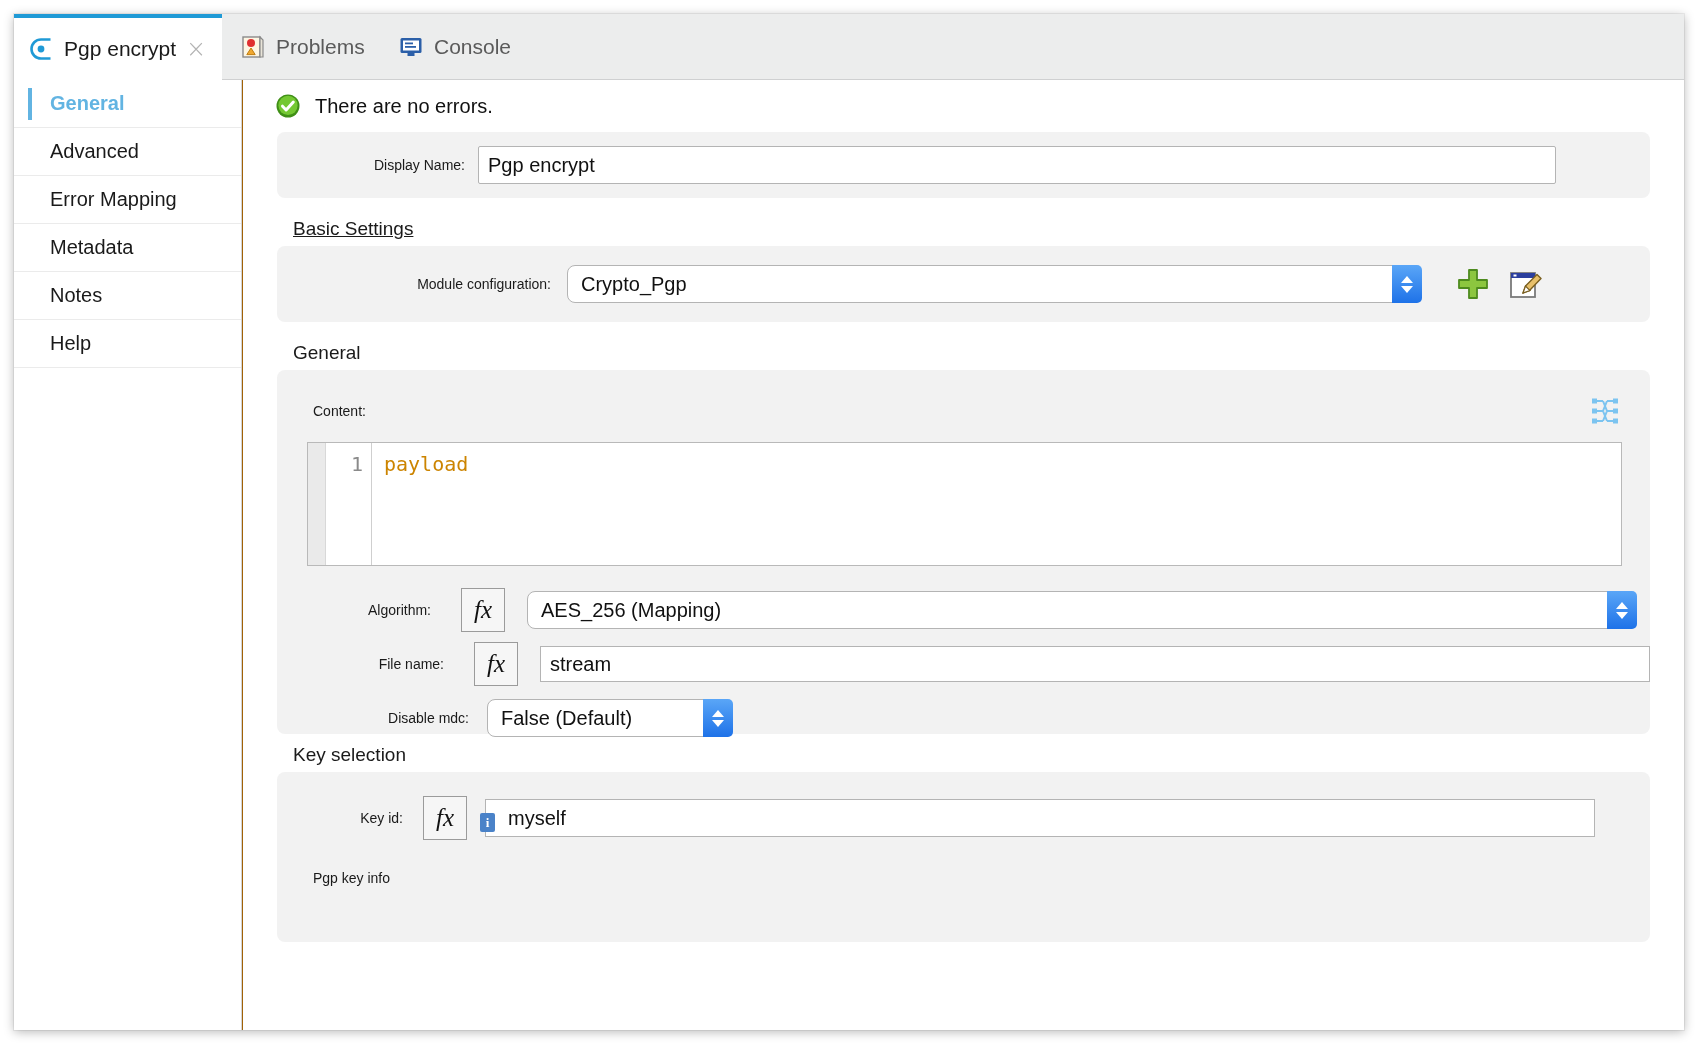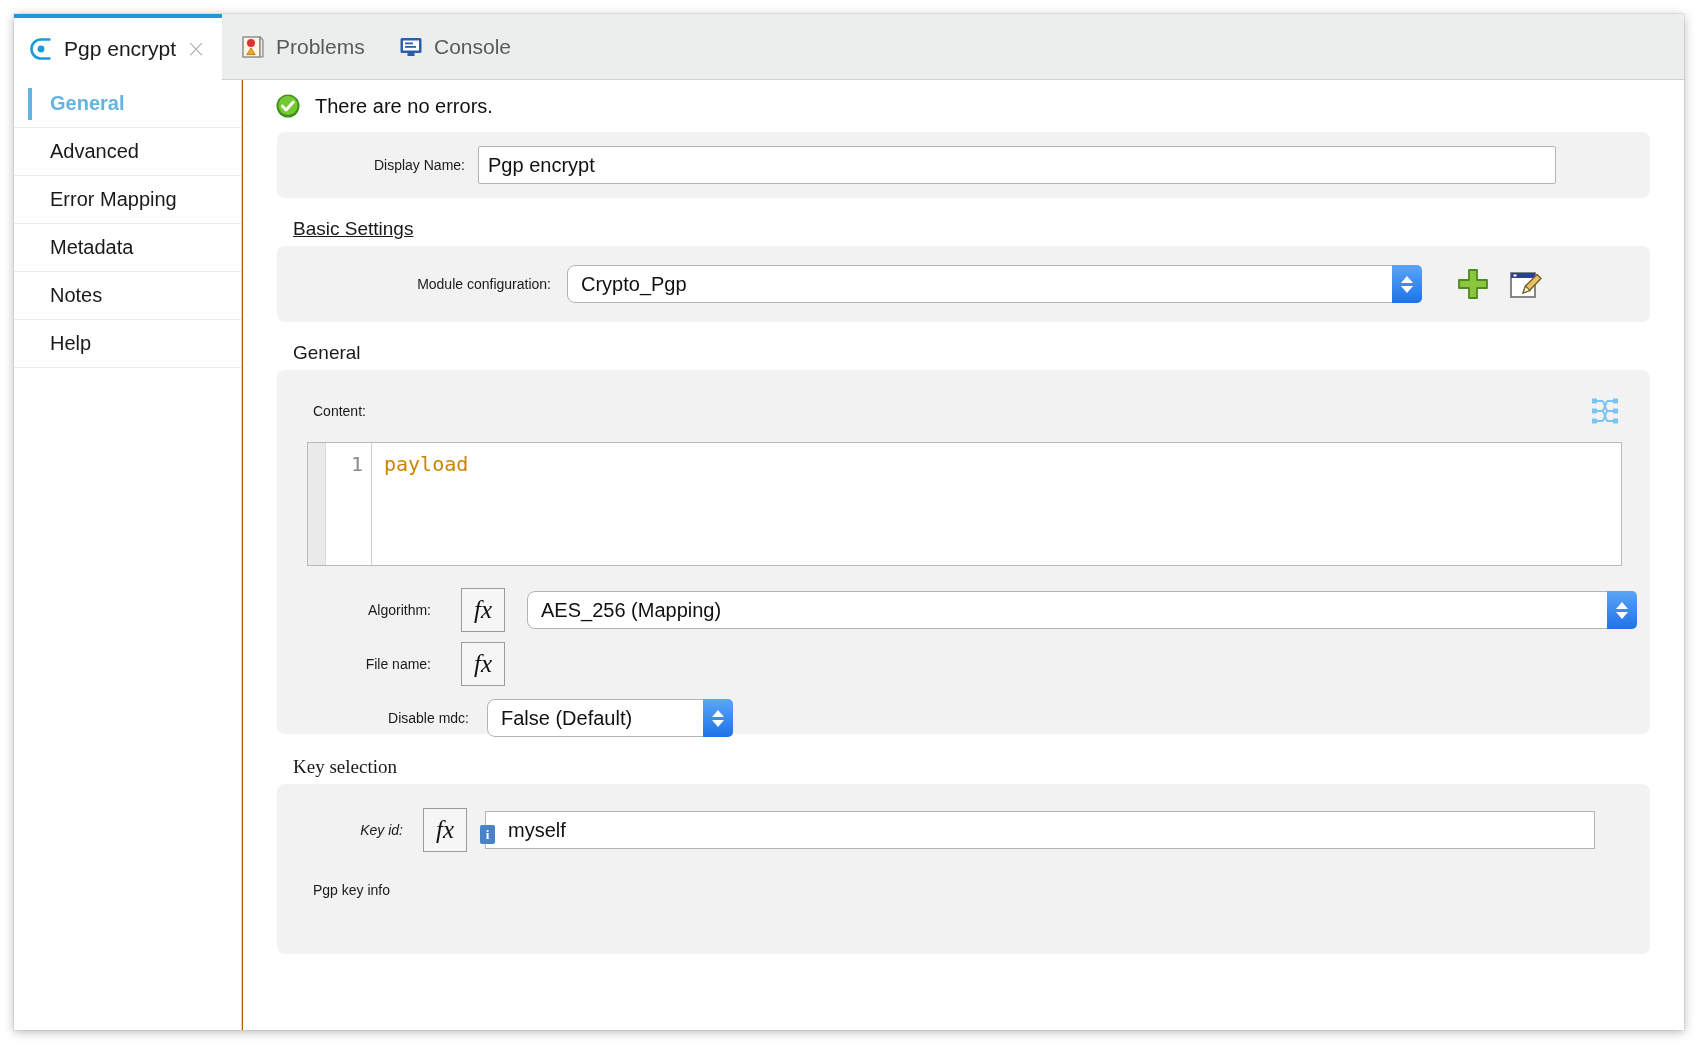--- a/index.html
+++ b/index.html
@@ -329,42 +329,43 @@
         <div class="fx" style="margin-left:30px;">fx</div>
         <div class="combo" style="width:1110px; margin-left:22px;">
           <span>AES_256 (Mapping)</span>
           <span class="stepper">
               <span class="up"></span>
               <span class="dn"></span>
             </span>
         </div>
       </div>
 
-      <div class="row" style="height:44px; padding-left:36px; margin-top:10px;">
+      <div class="row" style="height:44px; padding-left:36px; margin-top:10px;justify-content:flex-end;">
         <div class="lbl" style="width:118px;">File name:</div>
         <div class="fx" style="margin-left:30px;">fx</div>
+        <div class="tinput" style="width:1110px; margin-left:22px; height:36px;">stream</div>
       </div>
 
       <div class="row" style="height:44px; padding-left:36px; margin-top:10px;">
         <div class="lbl" style="width:156px;">Disable mdc:</div>
         <div class="combo" style="width:246px; margin-left:18px;">
           <span>False (Default)</span>
           <span class="stepper">
               <span class="up"></span>
               <span class="dn"></span>
             </span>
         </div>
       </div>
     </div>
 
-    <div class="group-label" style="margin-top:22px;font-family:Liberation Serif, serif;">Key selection</div>
+    <div class="group-label" style="margin-top:10px;">Key selection</div>
     <div class="panel" style="height:170px; padding-top:24px;">
 
       <div class="row" style="height:44px; padding-left:36px;">
-        <div class="lbl" style="width:90px;font-style:italic;">Key id:</div>
+        <div class="lbl" style="width:90px;">Key id:</div>
         <div class="fx" style="margin-left:20px;">fx</div>
         <div style="position:relative; margin-left:18px;">
           <div class="tinput" style="width:1110px; height:38px; padding-left:22px;">myself</div>
           <span class="info-badge" style="left:-5px; top:14px;">i</span>
         </div>
       </div>
 
       <div class="row" style="height:44px; padding-left:36px; margin-top:16px;">
         <div class="lbl" style="width:156px; text-align:left;">Pgp key info</div>
       </div>

